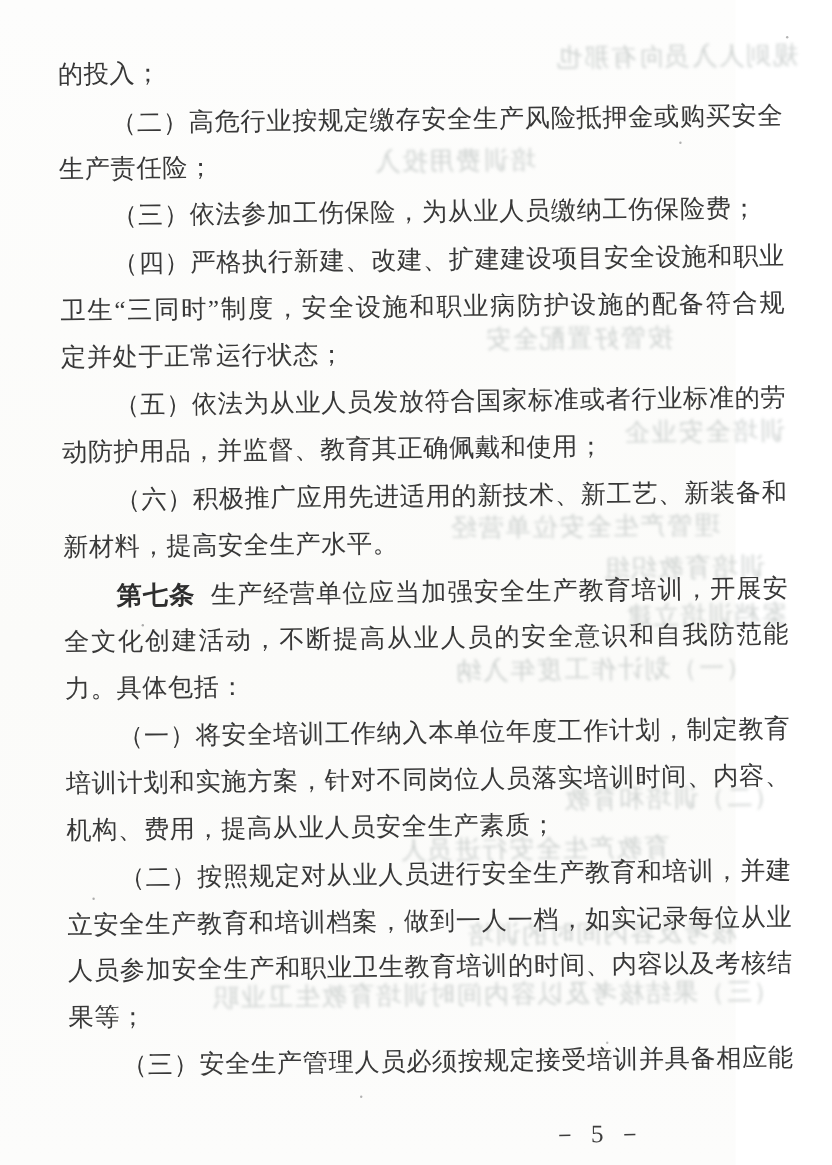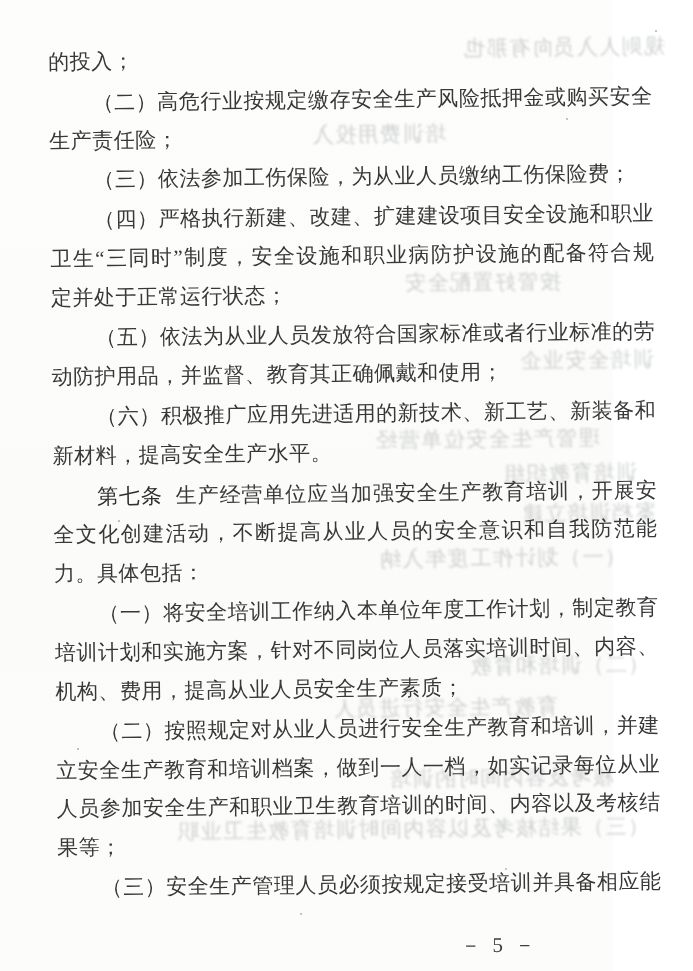--- a/index.html
+++ b/index.html
@@ -35,21 +35,21 @@
     color: #383838;
   }
   .ind { text-indent: 44px; }
   .just {
     white-space: normal;
     text-align: justify;
     text-align-last: justify;
   }
   .pgap { margin-top: 2px; }
   .term {
-    font-weight: normal;
+    font-weight: bold;
     margin-right: 13px;
     color: #2e2e2e;
     margin-top: 22px;
   }
   .pageno {
     position: absolute;
     right: 80px; bottom: 10px;
     font-size: 21px;
     letter-spacing: 3px;
     color: #3d3d3d;

